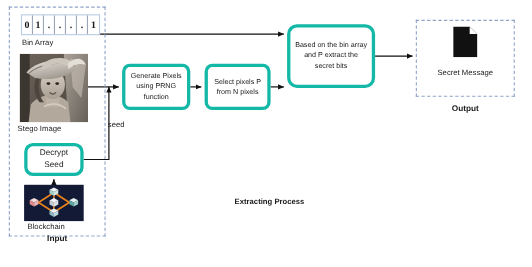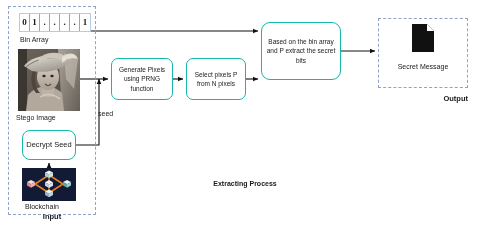--- a/index.html
+++ b/index.html
@@ -25,21 +25,21 @@
 
   .group-caption{
     position:absolute;
     font-size:7.5px;
     font-weight:bold;
     color:#1a1a1a;
     text-align:center;
     white-space:nowrap;
   }
   #input-caption{left:8px;top:212px;width:88px;}
-  #output-caption{left:378px;top:94px;width:90px;text-align:right;}
+  #output-caption{left:378px;top:94px;width:90px;}
 
   
   #bin-array{
     position:absolute;left:19px;top:13px;
     display:flex;
     border:1px solid #b9cbe4;
     background:#ffffff;
     box-sizing:border-box;
     height:19px;
   }
@@ -81,21 +81,21 @@
   
   #blockchain-image{
     position:absolute;left:22px;top:168px;width:54px;height:33px;
     background:#121a35;
     overflow:hidden;
   }
 
   
   .proc-box{
     position:absolute;
-    border:1px solid #14b8a6;
+    border:3px solid #14b8a6;
     border-radius:7px;
     background:#ffffff;
     box-sizing:border-box;
     display:flex;
     align-items:center;
     justify-content:center;
     text-align:center;
     font-size:6.5px;
     line-height:1.45;
     padding:2px 3px;

